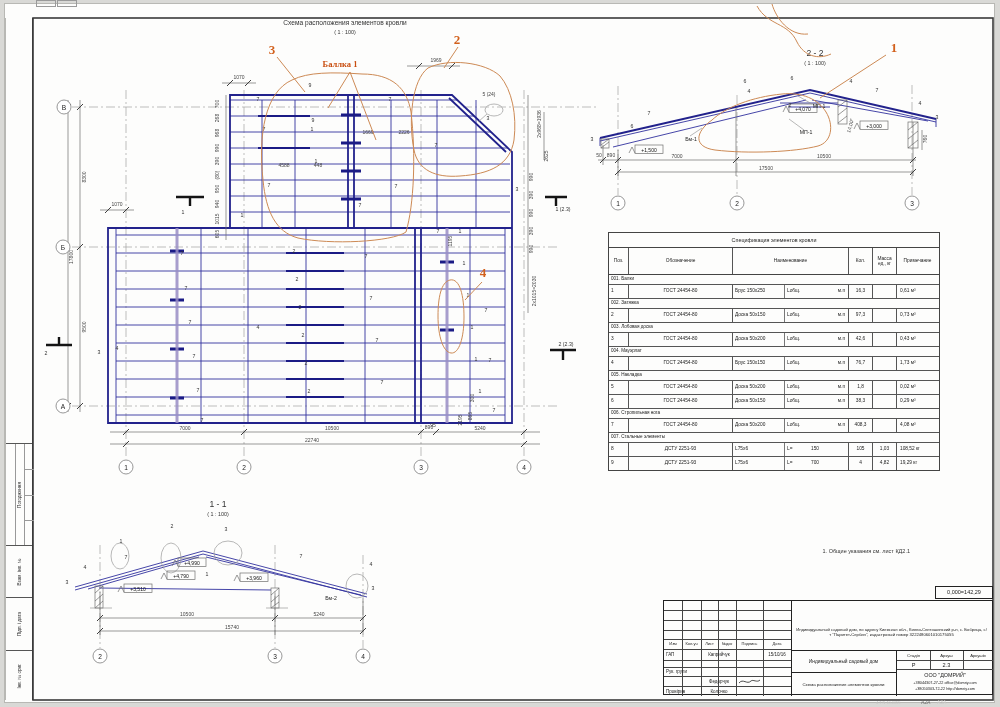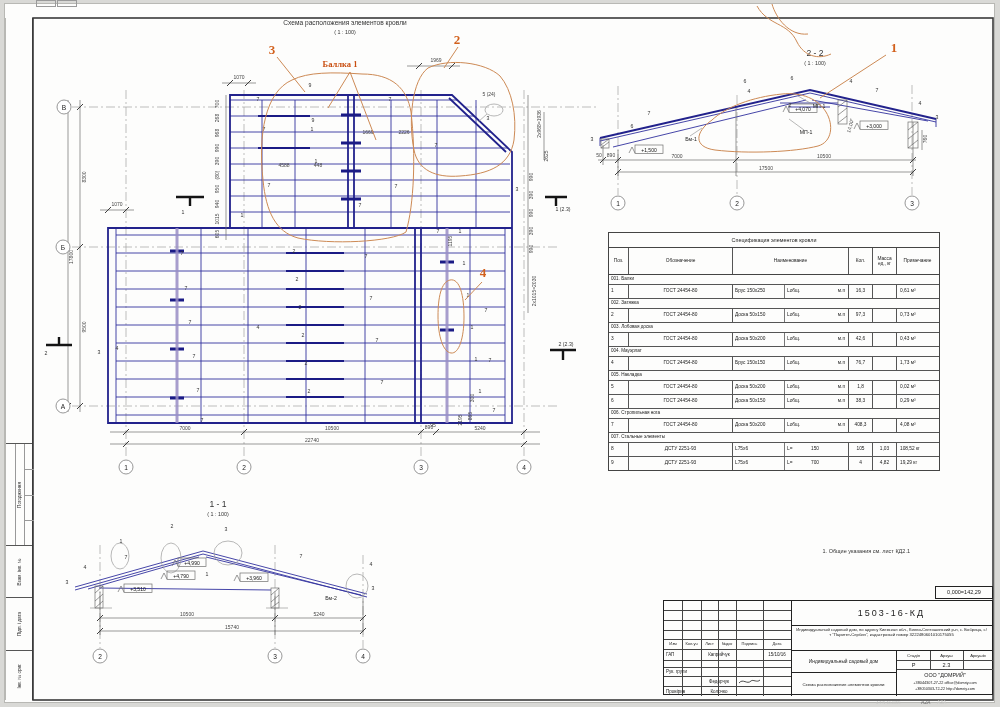--- a/index.html
+++ b/index.html
@@ -510,21 +510,20 @@
       <span class="abs" style="left:100px;top:51px;width:26px;text-align:center">15/10/16</span>
       <span class="abs" style="left:2px;top:68px">Рук. групи</span>
       <span class="abs" style="left:38px;top:78px;width:34px;text-align:center">Федорчук</span>
       <svg class="abs" style="left:73px;top:76px" width="25" height="9">
           <path class="sig" d="M2 6 C6 1 10 8 14 4 C16 2 20 6 23 3"></path>
         </svg>
       <span class="abs" style="left:2px;top:88px">Провірив</span>
       <span class="abs" style="left:38px;top:88px;width:34px;text-align:center">Колочко</span>
     </div>
     <div class="st-right">
-      <div class="docno">1503-16-КД</div>
       <div class="desc">Индивидуальный садовый дом, по адресу Киевская обл., Киево-Святошинский р-н, с. Бобрица, с/т "Паритет-Сербия", кадастровый номер 3222480601010175055</div>
       <div class="objbox">Индивидуальный садовый дом</div>
       <div class="shtbox">Схема расположения элементов кровли</div>
       <div class="strt">
         <div class="hl" style="top:18px;width:96px"></div>
         <div class="hl" style="top:9px;width:96px"></div>
         <div class="vl" style="left:33px;height:18px"></div>
         <div class="vl" style="left:66px;height:18px"></div>
         <span class="abs" style="left:0;top:2px;width:33px;text-align:center;font-size:4.2px">Стадія</span>
         <span class="abs" style="left:33px;top:2px;width:33px;text-align:center;font-size:4.2px">Аркуш</span>

